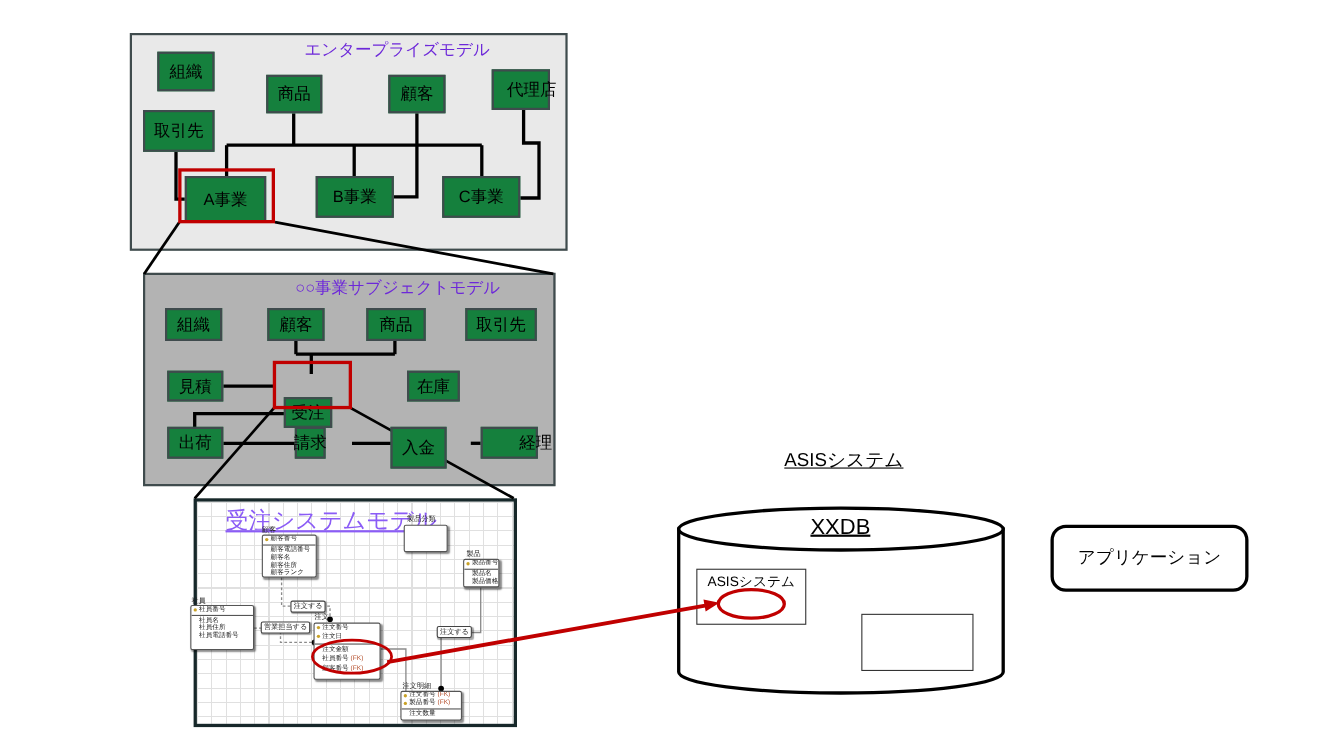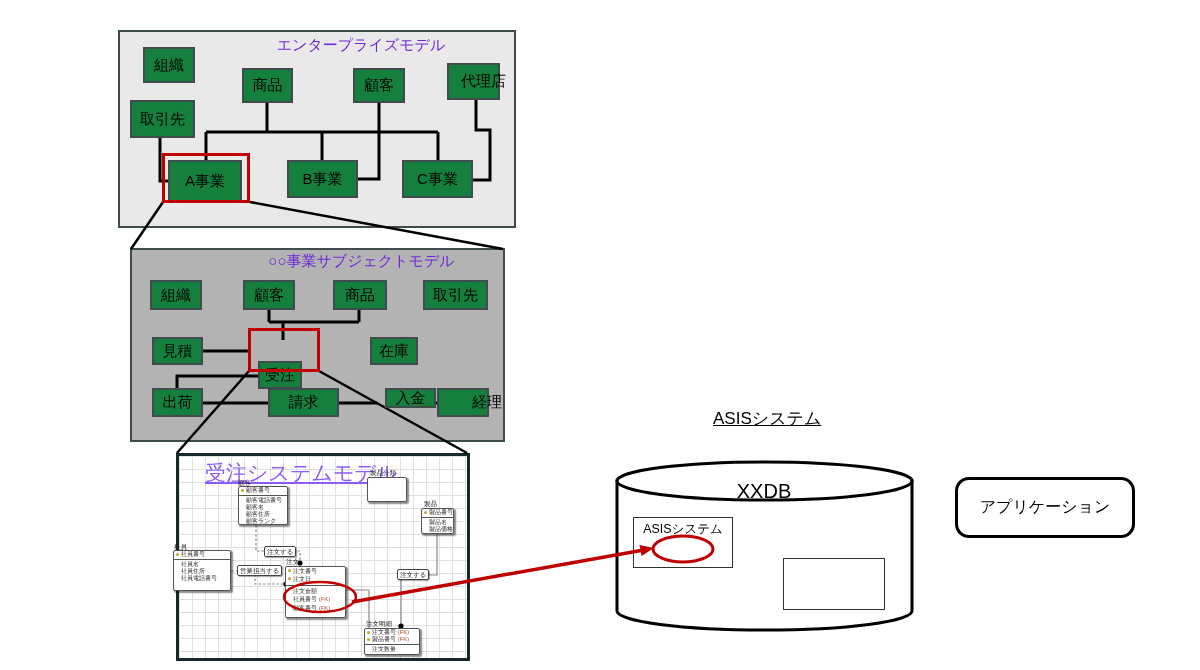--- a/index.html
+++ b/index.html
@@ -128,22 +128,22 @@
 
 <div class="ptitle" style="left:130px;top:252px;width:375px;">○○事業サブジェクトモデル</div>
 <div class="node" style="left:150px;top:280px;width:52px;height:30px;">組織</div>
 <div class="node" style="left:243px;top:280px;width:52px;height:30px;">顧客</div>
 <div class="node" style="left:333px;top:280px;width:54px;height:30px;">商品</div>
 <div class="node" style="left:423px;top:280px;width:65px;height:30px;">取引先</div>
 <div class="node" style="left:152px;top:337px;width:51px;height:28px;">見積</div>
 <div class="node" style="left:258px;top:317px;width:44px;height:28px;margin-top:44px;">受注</div>
 <div class="node" style="left:370px;top:337px;width:48px;height:28px;">在庫</div>
 <div class="node" style="left:152px;top:388px;width:51px;height:29px;">出荷</div>
-<div class="node" style="left:268px;top:388px;width:71px;height:29px;">請求</div>
-<div class="node" style="left:385px;top:388px;width:51px;height:20px;">入金</div>
+<div class="node" style="left:268px;top:388px;width:28px;height:29px;">請求</div>
+<div class="node" style="left:355px;top:388px;width:51px;height:38px;">入金</div>
 <div class="node" style="left:437px;top:388px;width:51px;height:29px;padding-left:48px;">経理</div>
 <div class="redbox" style="left:248px;top:328px;width:72px;height:44px;"></div>
 
 <div class="plain" style="left:205px;top:459px;font-size:21px;color:#8b5cf6;z-index:3;text-align:right;">受注システムモデル</div>
 
 <div class="entlabel" style="left:238px;top:479px;">顧客</div>
 <div class="entbox" style="left:238px;top:486px;width:50px;height:39px;">
   <div class="pksec">
     <div class="row"><span class="key"></span><span>顧客番号</span></div>
   </div>
@@ -193,21 +193,21 @@
     <div class="row"><span class="key"></span><span>製品番号</span> <span class="fk">(FK)</span></div>
   </div>
   <div class="row"><span>注文数量</span></div>
 </div>
 
 <div class="rel" style="left:264px;top:546px;">注文する</div>
 <div class="rel" style="left:237px;top:565px;">営業担当する</div>
 <div class="rel" style="left:397px;top:569px;">注文する</div>
 
 <div class="plain" style="left:713px;top:407px;font-size:17px;">ASISシステム</div>
-<div class="plain" style="left:664px;top:468px;width:200px;text-align:center;font-size:20px;z-index:3;margin-top:12px;">XXDB</div>
+<div class="plain" style="left:664px;top:468px;width:200px;text-align:center;font-size:20px;z-index:3;">XXDB</div>
 <div class="thinbox" style="left:633px;top:517px;width:100px;height:51px;">
   <div style="text-align:center;font-size:12.5px;margin-top:3px;">ASISシステム</div>
 </div>
 <div class="thinbox" style="left:783px;top:558px;width:102px;height:52px;"></div>
 
 <div class="app" style="left:955px;top:477px;width:180px;height:61px;">
   <span>アプリケーション</span>
 </div>
 
 <svg class="toplayer" width="1200" height="670">

